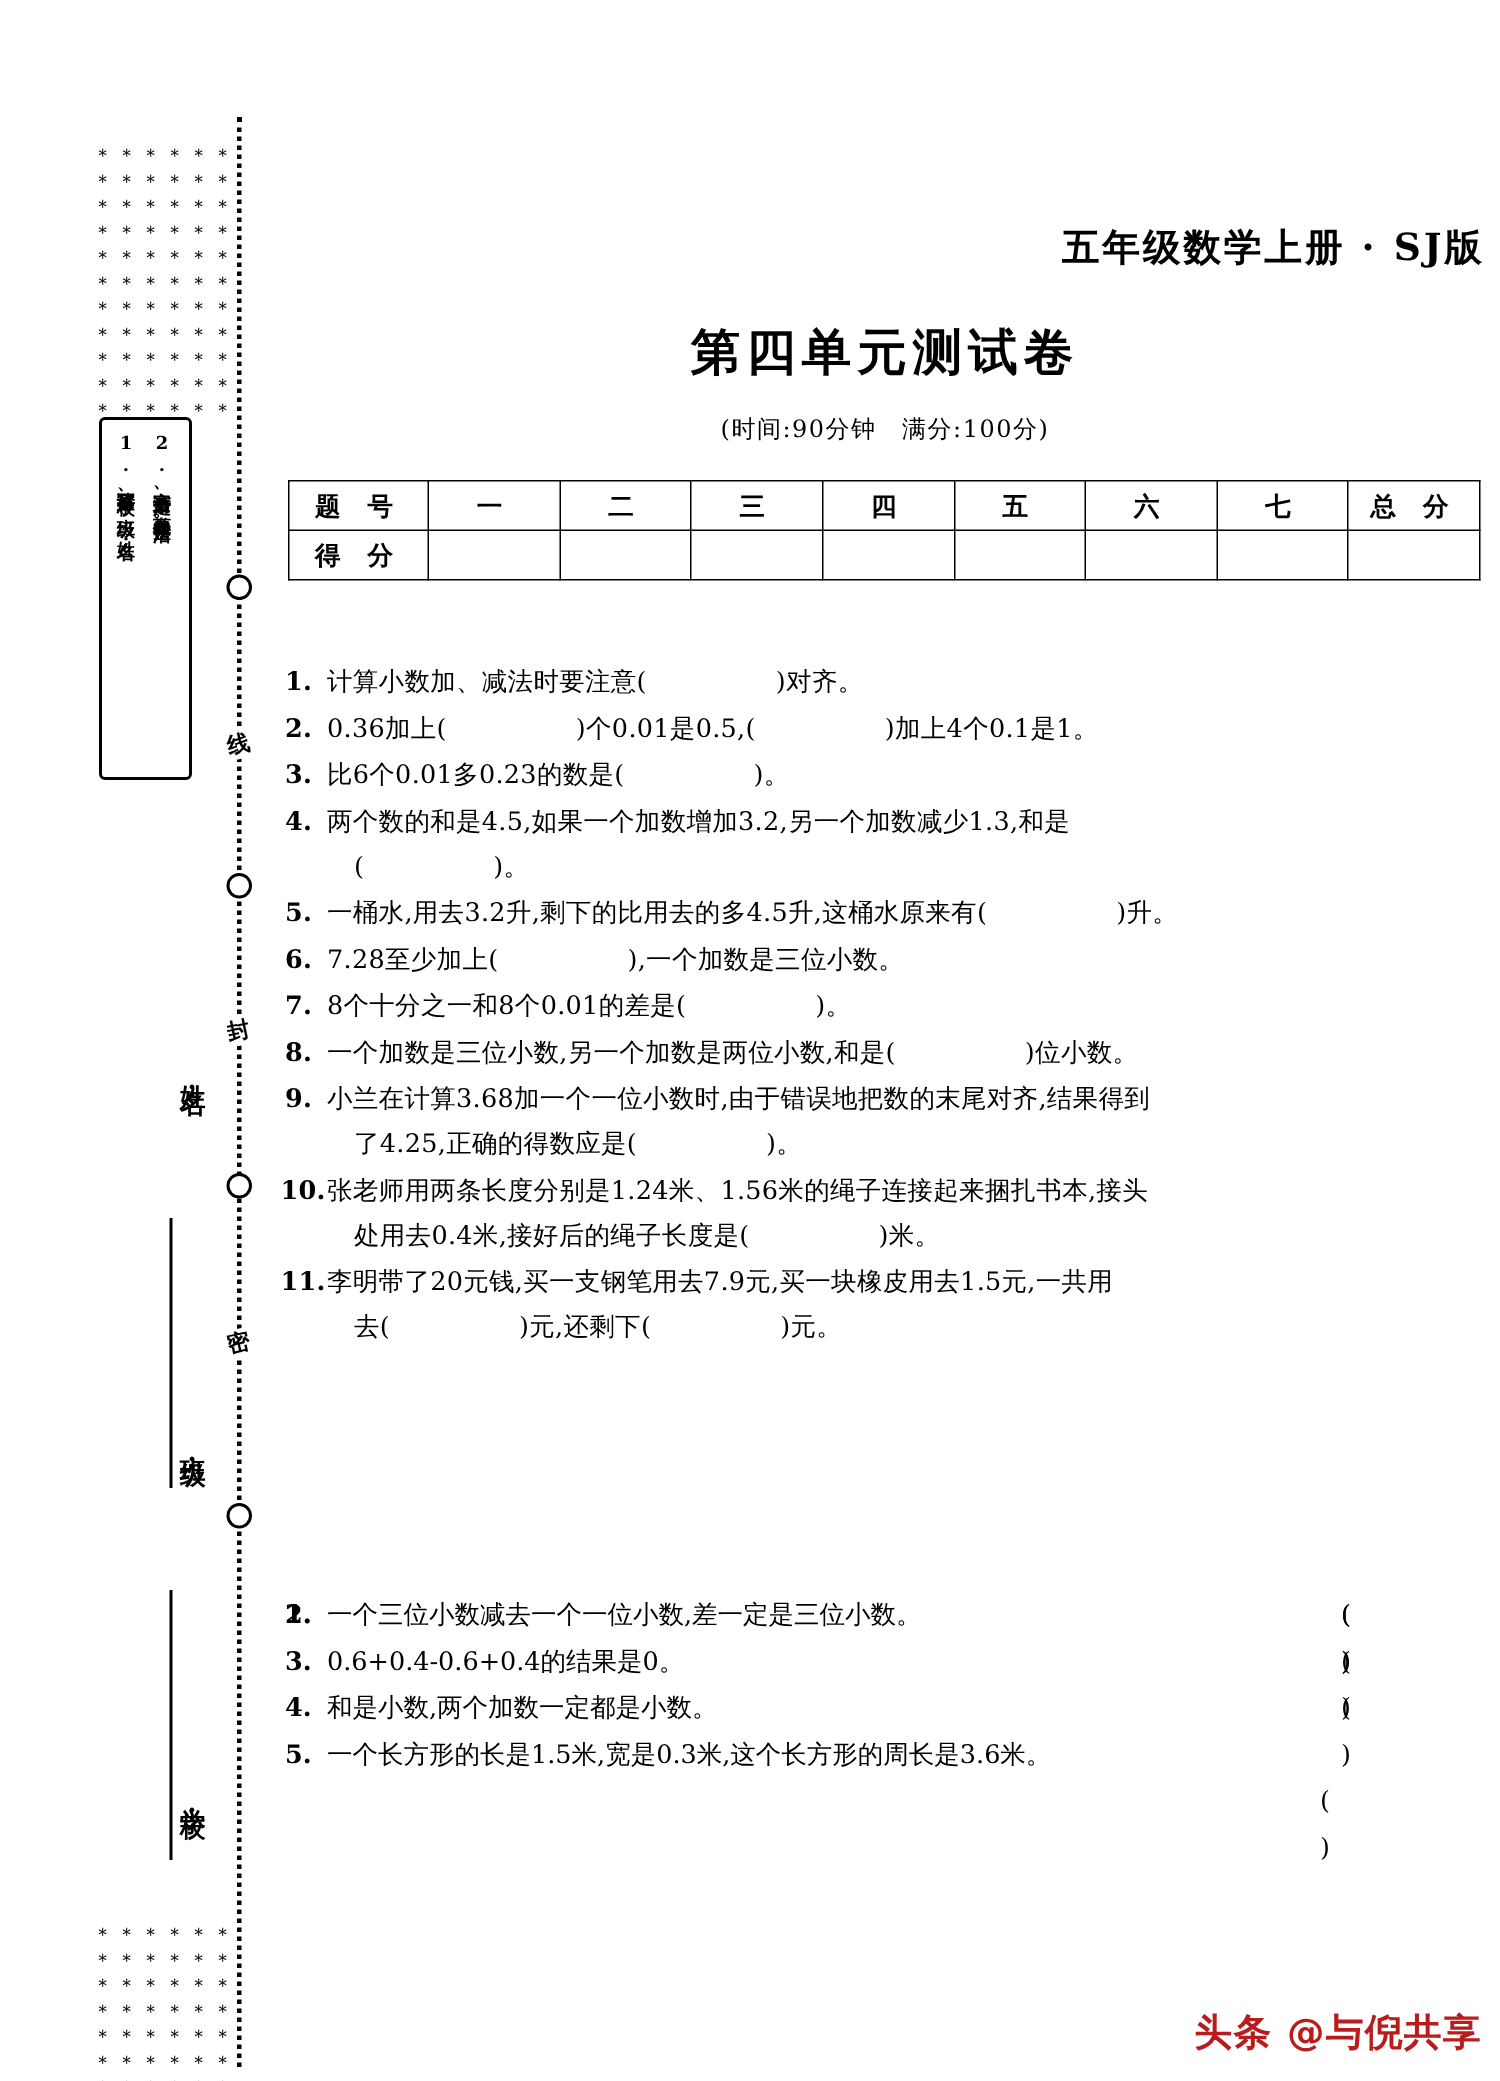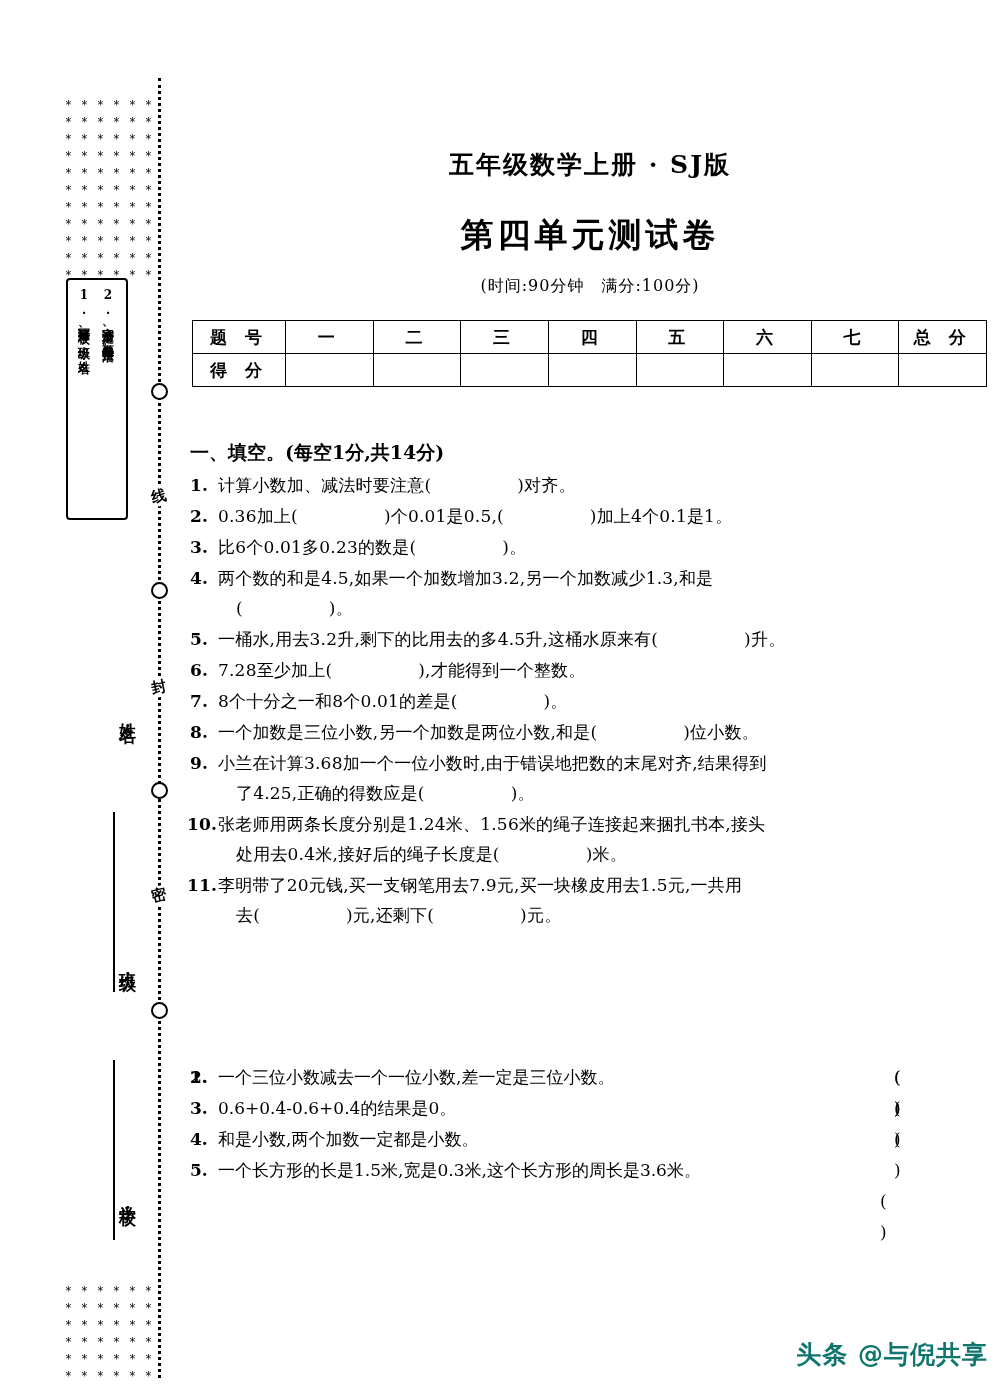--- a/index.html
+++ b/index.html
@@ -119,21 +119,21 @@
     top: 0;
     width: 810px;
     height: 1387px;
   }
 
   #doc-header {
     position: absolute;
     left: 0;
     top: 148px;
     width: 800px;
-    text-align: center;
+    text-align: right;
     font-size: 25px;
     font-weight: bold;
     letter-spacing: 2px;
     font-family: "DejaVu Serif", serif;
   }
 
   #paper-title {
     position: absolute;
     left: 0;
     top: 213px;
@@ -250,21 +250,21 @@
     font-size: 17px;
     font-weight: bold;
     font-family: "DejaVu Sans", sans-serif;
   }
   #watermark {
     position: absolute;
     right: 12px;
     top: 1338px;
     font-size: 25px;
     font-weight: bold;
-    color: #0f766e;
+    color: #b91c1c;
     letter-spacing: 1px;
     font-family: "DejaVu Sans", sans-serif;
   }
 </style>
 </head>
 <body>
 
 <div id="left-margin">
 
   <div class="star-grid" id="star-grid-top">＊＊＊＊＊＊＊＊＊＊＊＊＊＊＊＊＊＊＊＊＊＊＊＊＊＊＊＊＊＊＊＊＊＊＊＊＊＊＊＊＊＊＊＊＊＊＊＊＊＊＊＊＊＊＊＊＊＊＊＊＊＊＊＊＊＊</div>
@@ -324,21 +324,20 @@
         <td></td>
         <td></td>
         <td></td>
         <td></td>
         <td></td>
       </tr>
     </tbody>
   </table>
 
   <div class="section" id="section-fill">
-    <div class="section-head">一、填空。(每空1分,共14分)</div>
     <div id="fill-questions">
         <div class="q">
           <span class="num">1.</span>
           <span class="body">计算小数加、减法时要注意(　　　　　)对齐。</span>
         </div>
         <div class="q">
           <span class="num">2.</span>
           <span class="body">0.36加上(　　　　　)个0.01是0.5,(　　　　　)加上4个0.1是1。</span>
         </div>
         <div class="q">
@@ -349,21 +348,21 @@
           <span class="num">4.</span>
           <span class="body">两个数的和是4.5,如果一个加数增加3.2,另一个加数减少1.3,和是</span>
           <span class="cont">(　　　　　)。</span>
         </div>
         <div class="q">
           <span class="num">5.</span>
           <span class="body">一桶水,用去3.2升,剩下的比用去的多4.5升,这桶水原来有(　　　　　)升。</span>
         </div>
         <div class="q">
           <span class="num">6.</span>
-          <span class="body">7.28至少加上(　　　　　),才能得到一个整数。</span>
+          <span class="body">7.28至少加上(　　　　　),一个加数是三位小数。</span>
         </div>
         <div class="q">
           <span class="num">7.</span>
           <span class="body">8个十分之一和8个0.01的差是(　　　　　)。</span>
         </div>
         <div class="q">
           <span class="num">8.</span>
           <span class="body">一个加数是三位小数,另一个加数是两位小数,和是(　　　　　)位小数。</span>
         </div>
         <div class="q">

